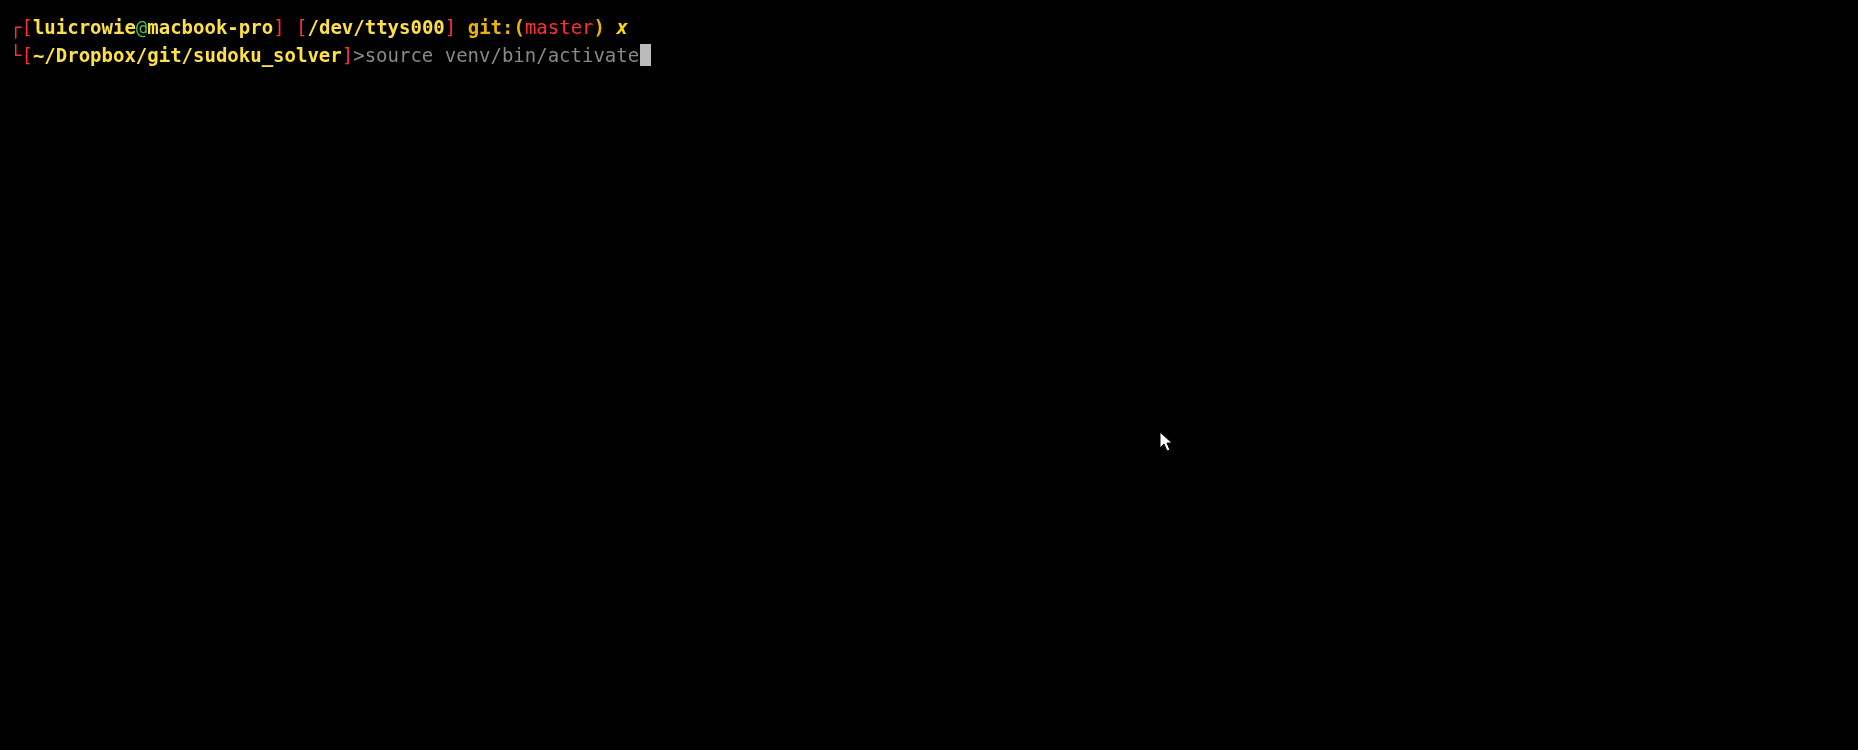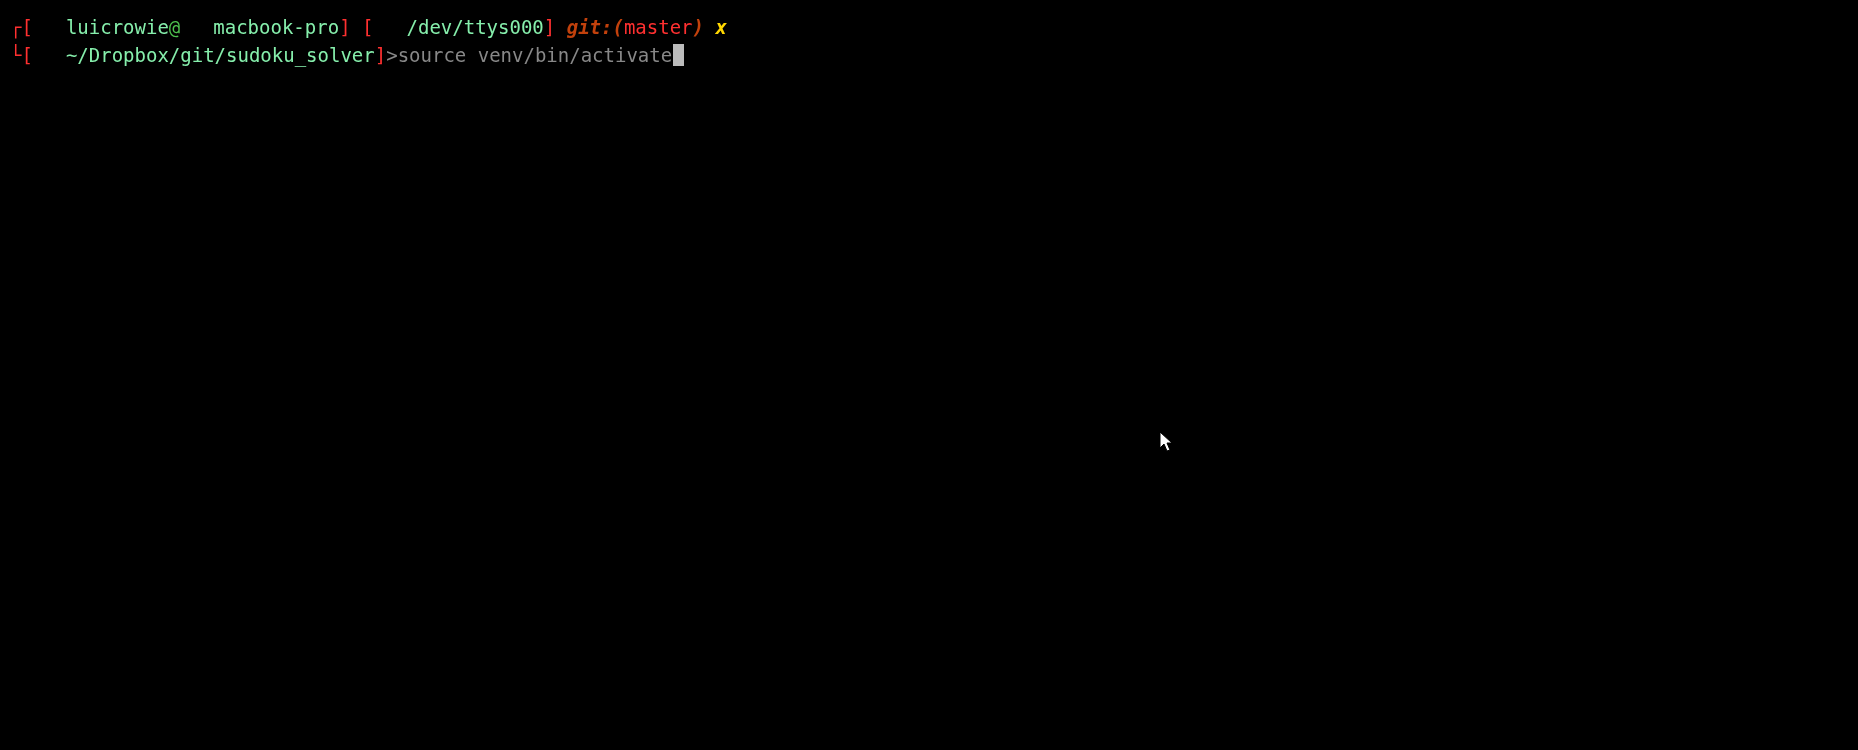--- a/index.html
+++ b/index.html
@@ -22,31 +22,29 @@
     .terminal {
       white-space: pre;
     }
     .line {
       display: block;
     }
     .red {
       color: #ff3030;
     }
     .white {
-      color: #86efac;
-      font-weight: normal;
-      margin-left: 33px;
+      color: #fde047;
+      font-weight: bold;
     }
     .green {
       color: #4ec24e;
     }
     .blue {
-      color: #c2410c;
+      color: #eab308;
       font-weight: bold;
-      font-style: italic;
     }
     .yellow {
       color: #ffd700;
       font-style: italic;
       font-weight: bold;
     }
     .gray {
       color: #888888;
     }
     .cursor-block {

